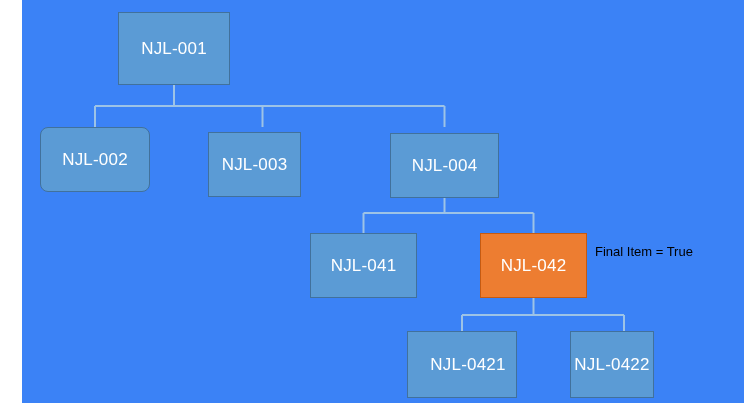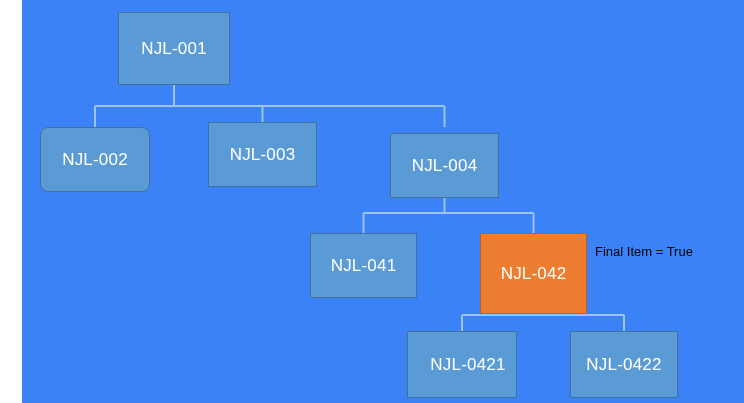--- a/index.html
+++ b/index.html
@@ -82,36 +82,36 @@
       <line x1="602" y1="315" x2="602" y2="331" stroke="#9DC3E6" stroke-width="2"></line>
     </svg>
 
   <div id="node-layer">
       <div class="node blue" style="left: 96px; top: 12px; width: 112px; height: 73px;">
         <span>NJL-001</span>
       </div>
       <div class="node blue" style="left: 18px; top: 127px; width: 110px; height: 65px; border-radius: 8px;">
         <span>NJL-002</span>
       </div>
-      <div class="node blue" style="left: 186px; top: 122px; width: 109px; height: 65px;">
+      <div class="node blue" style="left: 186px; top: 132px; width: 93px; height: 65px;">
         <span>NJL-003</span>
       </div>
       <div class="node blue" style="left: 368px; top: 133px; width: 109px; height: 65px;">
         <span>NJL-004</span>
       </div>
       <div class="node blue" style="left: 288px; top: 233px; width: 107px; height: 65px;">
         <span>NJL-041</span>
       </div>
-      <div class="node orange" style="left: 458px; top: 233px; width: 107px; height: 81px;">
+      <div class="node orange" style="left: 458px; top: 233px; width: 107px; height: 65px;">
         <span>NJL-042</span>
       </div>
       <div class="node blue" style="left: 385px; top: 331px; width: 110px; height: 67px; padding-left: 12px;">
         <span>NJL-0421</span>
       </div>
-      <div class="node blue" style="left: 548px; top: 331px; width: 108px; height: 67px;">
+      <div class="node blue" style="left: 548px; top: 331px; width: 84px; height: 67px;">
         <span>NJL-0422</span>
       </div>
     </div>
   <div id="annotation-layer">
       <div class="annotation" style="left: 573px; top: 244px;">Final Item = True</div>
     </div>
 
   <div class="speck" style="left:736px; top:394px; width:3px; height:4px;"></div>
 </div>
 

